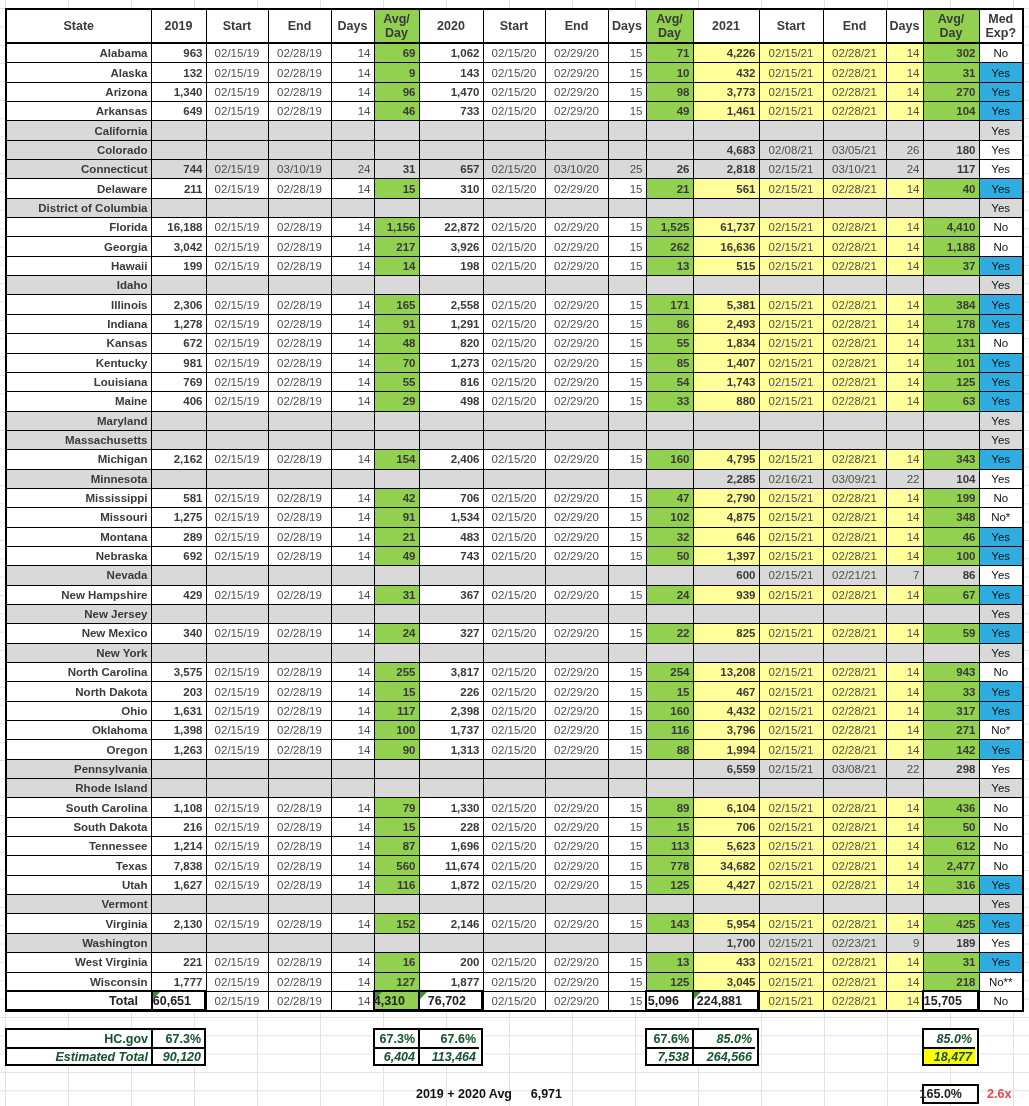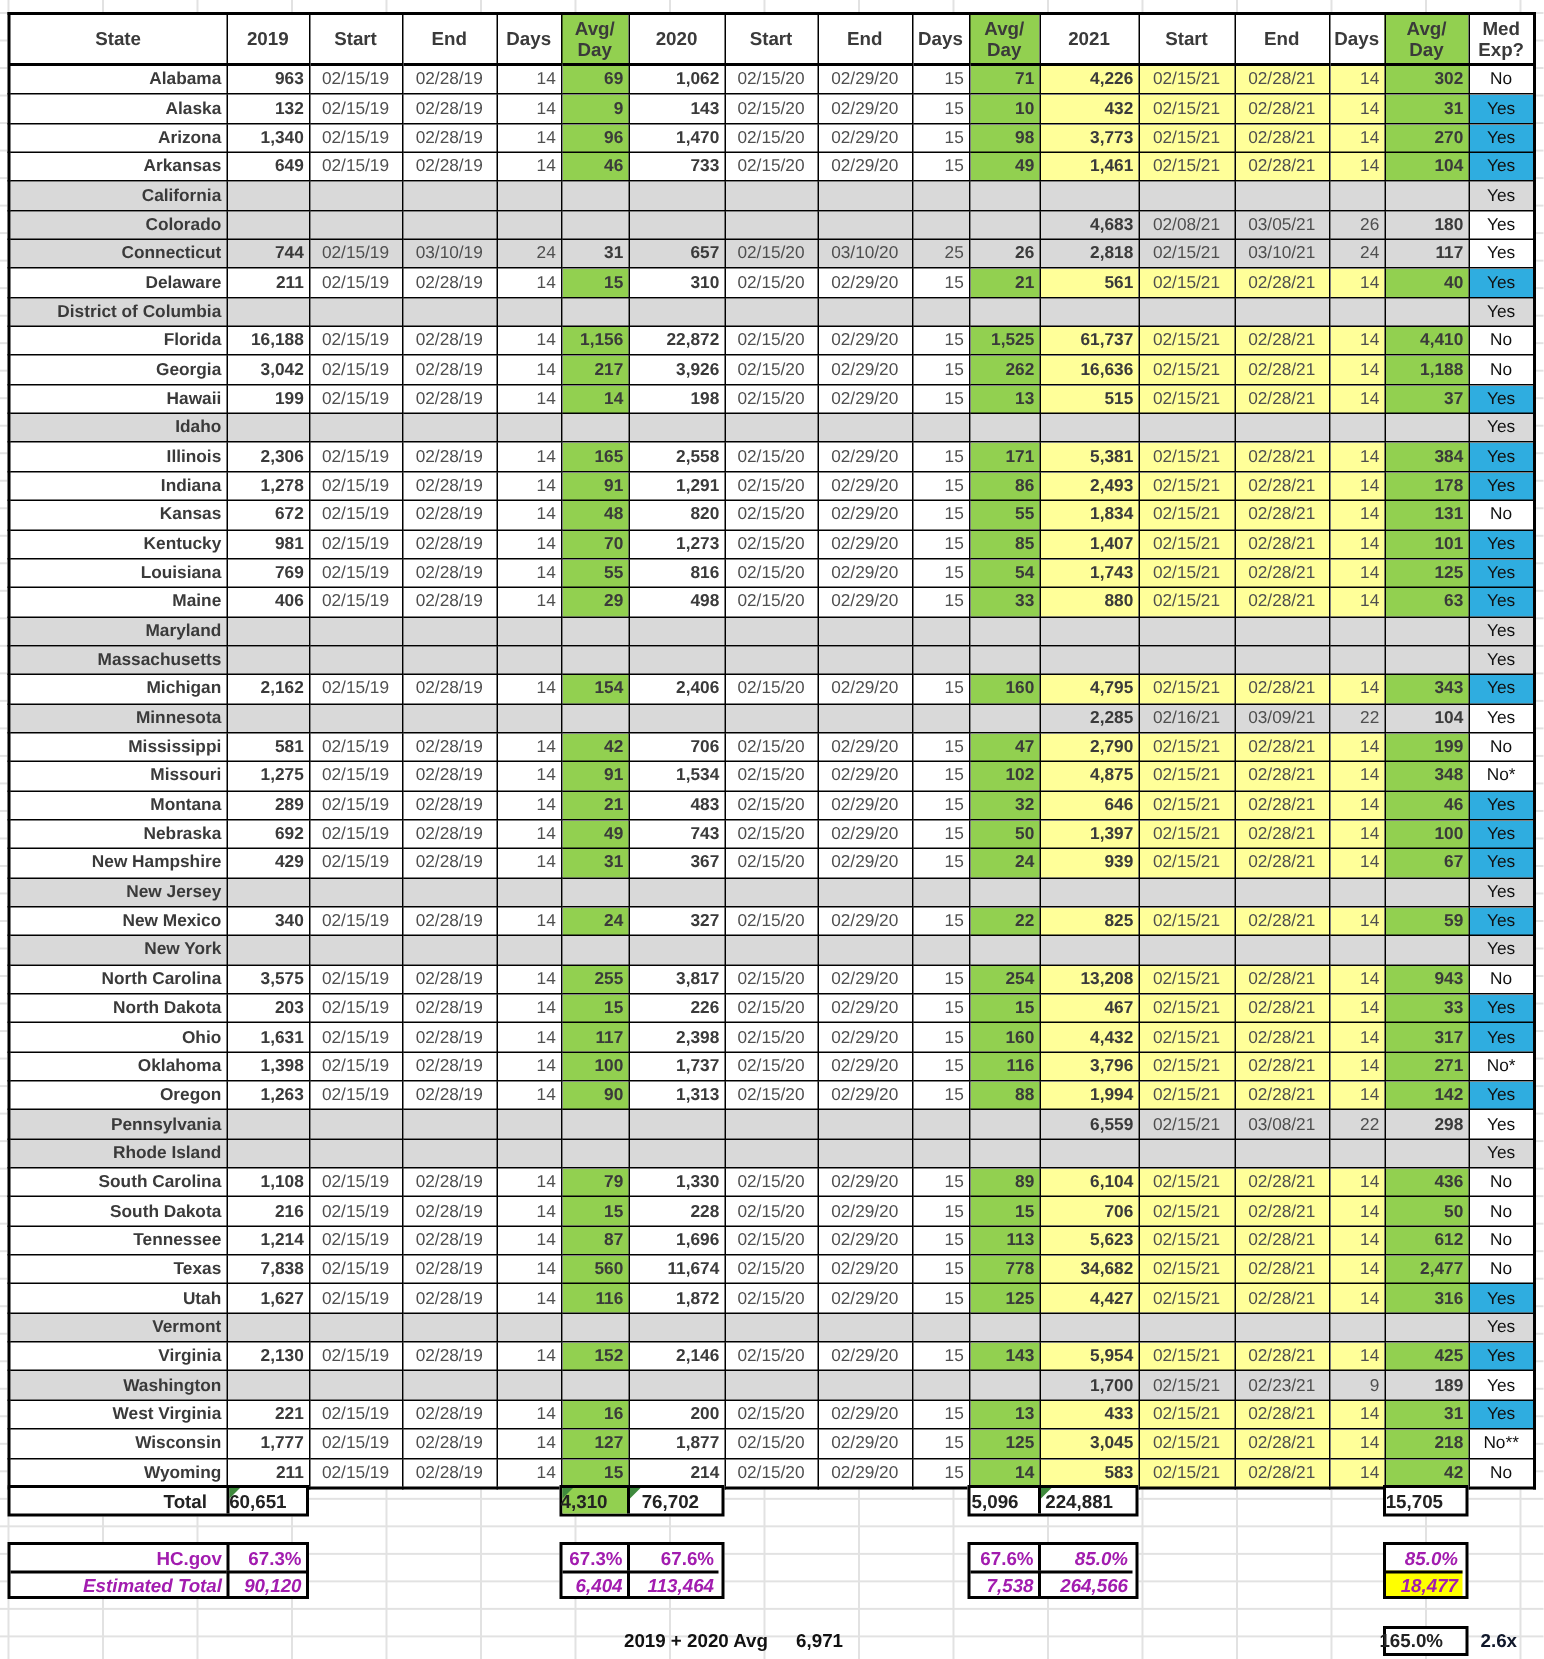--- a/index.html
+++ b/index.html
@@ -23,30 +23,30 @@
   tr.t-d td.avg{background:var(--green);}
   tr.t-d td.y21{background:var(--yellow);}
   tr.t-e td,tr.t-p td{background:var(--gray);}
   tr.t-p td.med{background:#fff;}
   tr.t-d td.med.yes{background:var(--blue);}
   
   .sbox{position:absolute;display:flex;border:2px solid #000;box-sizing:border-box;background:#fff;z-index:3;}
   .sbox .bcell{display:flex;align-items:center;justify-content:flex-end;padding:0 13px;box-sizing:border-box;font-size:12.5px;font-weight:bold;color:#222;position:relative;}
   .sbox .bcell + .bcell{border-left:2px solid #000;}
   .grp{position:absolute;border:2px solid #000;box-sizing:border-box;background:#fff;z-index:3;display:grid;}
-  .grp .bcell{display:flex;align-items:center;justify-content:flex-end;padding:0 3px;box-sizing:border-box;font-size:12.5px;font-weight:bold;color:#a21caf;position:relative;}
+  .grp .bcell{display:flex;align-items:center;justify-content:flex-end;padding:0 3px;box-sizing:border-box;font-size:12.5px;font-weight:bold;color:#14532d;position:relative;}
   .grp .bcell.vline{border-left:2px solid #000;}
   .grp .bcell.hline{border-top:2px solid #000;}
   .italic{font-style:italic;}
   .hl-yellow{background:var(--bright-yellow);}
   .green-cell{background:var(--green);}
   .tri::before{content:"";position:absolute;top:0;left:0;border-top:7px solid #3f8a3d;border-right:7px solid transparent;}
   .flabel{position:absolute;z-index:3;font-size:12.5px;font-weight:bold;color:#111;text-align:right;}
   .fvalue{position:absolute;z-index:3;font-size:12.5px;font-weight:bold;color:#111;text-align:right;}
-  .fmult{position:absolute;z-index:3;font-size:12.5px;font-weight:bold;color:#0f172a;}
+  .fmult{position:absolute;z-index:3;font-size:12.5px;font-weight:bold;color:#ef4444;}
 </style>
 </head>
 <body>
 
 <div class="sheet">
   <div class="gridbg"></div>
 
   <table class="main">
     <colgroup>
       <col style="width:145px">
@@ -598,20 +598,39 @@
           <td class="date">02/15/20</td>
           <td class="date">02/29/20</td>
           <td class="days">15</td>
           <td class="avg">50</td>
           <td class="num y21">1,397</td>
           <td class="date y21">02/15/21</td>
           <td class="date y21">02/28/21</td>
           <td class="days y21">14</td>
           <td class="avg ">100</td>
           <td class="med yes">Yes</td>
+        </tr>
+        <tr class="t-p">
+          <td class="state">Nevada</td>
+          <td class="num"></td>
+          <td class="date"></td>
+          <td class="date"></td>
+          <td class="days"></td>
+          <td class="avg"></td>
+          <td class="num"></td>
+          <td class="date"></td>
+          <td class="date"></td>
+          <td class="days"></td>
+          <td class="avg"></td>
+          <td class="num y21">600</td>
+          <td class="date y21">02/15/21</td>
+          <td class="date y21">02/21/21</td>
+          <td class="days y21">7</td>
+          <td class="avg ">86</td>
+          <td class="med">Yes</td>
         </tr>
         <tr class="t-d">
           <td class="state">New Hampshire</td>
           <td class="num">429</td>
           <td class="date">02/15/19</td>
           <td class="date">02/28/19</td>
           <td class="days">14</td>
           <td class="avg">31</td>
           <td class="num">367</td>
           <td class="date">02/15/20</td>

